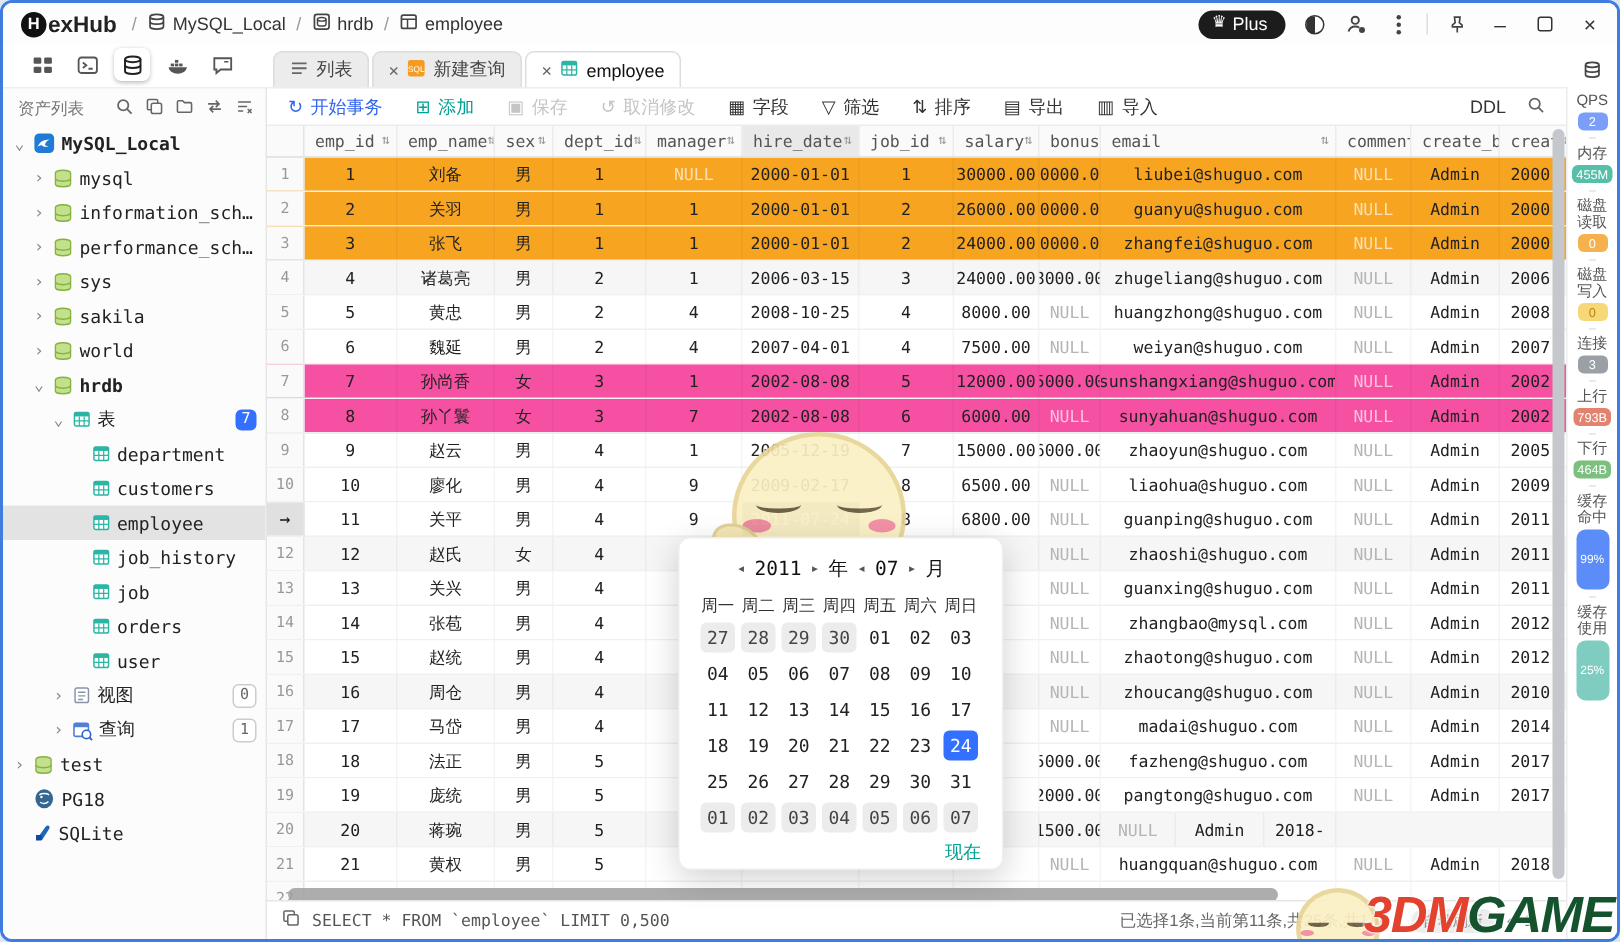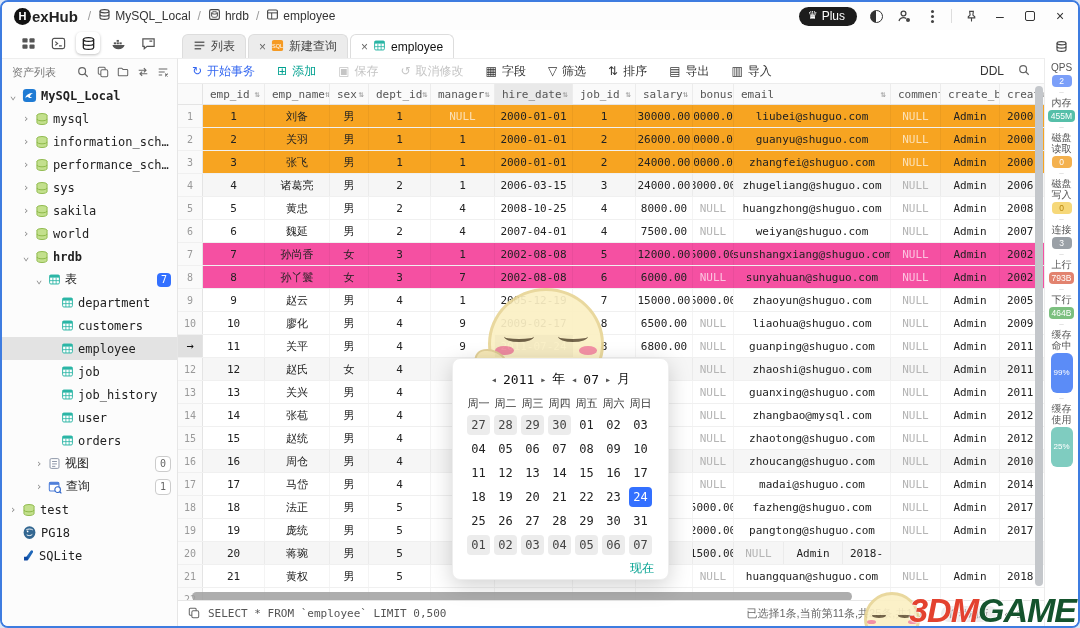--- a/index.html
+++ b/index.html
@@ -461,60 +461,60 @@
           <span class="chev"></span>
           <span style="display: flex;">
             <svg width="13" height="13" viewBox="0 0 16 16">
               <rect x="2" y="2.5" width="12" height="11" rx="1.5" fill="#fff" stroke="#2ab5a5" stroke-width="1.2"></rect>
               <rect x="2" y="2.5" width="12" height="3.2" fill="#2ab5a5"></rect>
               <line x1="2" y1="9.4" x2="14" y2="9.4" stroke="#2ab5a5" stroke-width="1"></line>
               <line x1="6" y1="5.7" x2="6" y2="13.5" stroke="#2ab5a5" stroke-width="1"></line>
               <line x1="10" y1="5.7" x2="10" y2="13.5" stroke="#2ab5a5" stroke-width="1"></line>
             </svg>
           </span>
-          <span class="lbl">job</span>
+          <span class="lbl">job_history</span>
         </div>
         <div class="titem" style="padding-left: 45px;">
           <span class="chev"></span>
           <span style="display: flex;">
             <svg width="13" height="13" viewBox="0 0 16 16">
               <rect x="2" y="2.5" width="12" height="11" rx="1.5" fill="#fff" stroke="#2ab5a5" stroke-width="1.2"></rect>
               <rect x="2" y="2.5" width="12" height="3.2" fill="#2ab5a5"></rect>
               <line x1="2" y1="9.4" x2="14" y2="9.4" stroke="#2ab5a5" stroke-width="1"></line>
               <line x1="6" y1="5.7" x2="6" y2="13.5" stroke="#2ab5a5" stroke-width="1"></line>
               <line x1="10" y1="5.7" x2="10" y2="13.5" stroke="#2ab5a5" stroke-width="1"></line>
             </svg>
           </span>
-          <span class="lbl">job_history</span>
+          <span class="lbl">job</span>
         </div>
         <div class="titem" style="padding-left: 45px;">
           <span class="chev"></span>
           <span style="display: flex;">
             <svg width="13" height="13" viewBox="0 0 16 16">
               <rect x="2" y="2.5" width="12" height="11" rx="1.5" fill="#fff" stroke="#2ab5a5" stroke-width="1.2"></rect>
               <rect x="2" y="2.5" width="12" height="3.2" fill="#2ab5a5"></rect>
               <line x1="2" y1="9.4" x2="14" y2="9.4" stroke="#2ab5a5" stroke-width="1"></line>
               <line x1="6" y1="5.7" x2="6" y2="13.5" stroke="#2ab5a5" stroke-width="1"></line>
               <line x1="10" y1="5.7" x2="10" y2="13.5" stroke="#2ab5a5" stroke-width="1"></line>
             </svg>
           </span>
-          <span class="lbl">user</span>
+          <span class="lbl">orders</span>
         </div>
         <div class="titem" style="padding-left: 45px;">
           <span class="chev"></span>
           <span style="display: flex;">
             <svg width="13" height="13" viewBox="0 0 16 16">
               <rect x="2" y="2.5" width="12" height="11" rx="1.5" fill="#fff" stroke="#2ab5a5" stroke-width="1.2"></rect>
               <rect x="2" y="2.5" width="12" height="3.2" fill="#2ab5a5"></rect>
               <line x1="2" y1="9.4" x2="14" y2="9.4" stroke="#2ab5a5" stroke-width="1"></line>
               <line x1="6" y1="5.7" x2="6" y2="13.5" stroke="#2ab5a5" stroke-width="1"></line>
               <line x1="10" y1="5.7" x2="10" y2="13.5" stroke="#2ab5a5" stroke-width="1"></line>
             </svg>
           </span>
-          <span class="lbl">orders</span>
+          <span class="lbl">user</span>
         </div>
         <div class="titem" style="padding-left: 32px;">
           <span class="chev">›</span>
           <span style="display: flex;">
             <svg width="13" height="13" viewBox="0 0 16 16">
               <rect x="2.5" y="2" width="11" height="12" rx="1.5" fill="#fff" stroke="#8a93a6" stroke-width="1.2"></rect>
               <line x1="5" y1="5.5" x2="11" y2="5.5" stroke="#8a93a6" stroke-width="1.2"></line>
               <line x1="5" y1="8.5" x2="11" y2="8.5" stroke="#8a93a6" stroke-width="1.2"></line>
               <line x1="5" y1="11.5" x2="9" y2="11.5" stroke="#8a93a6" stroke-width="1.2"></line>
             </svg>

